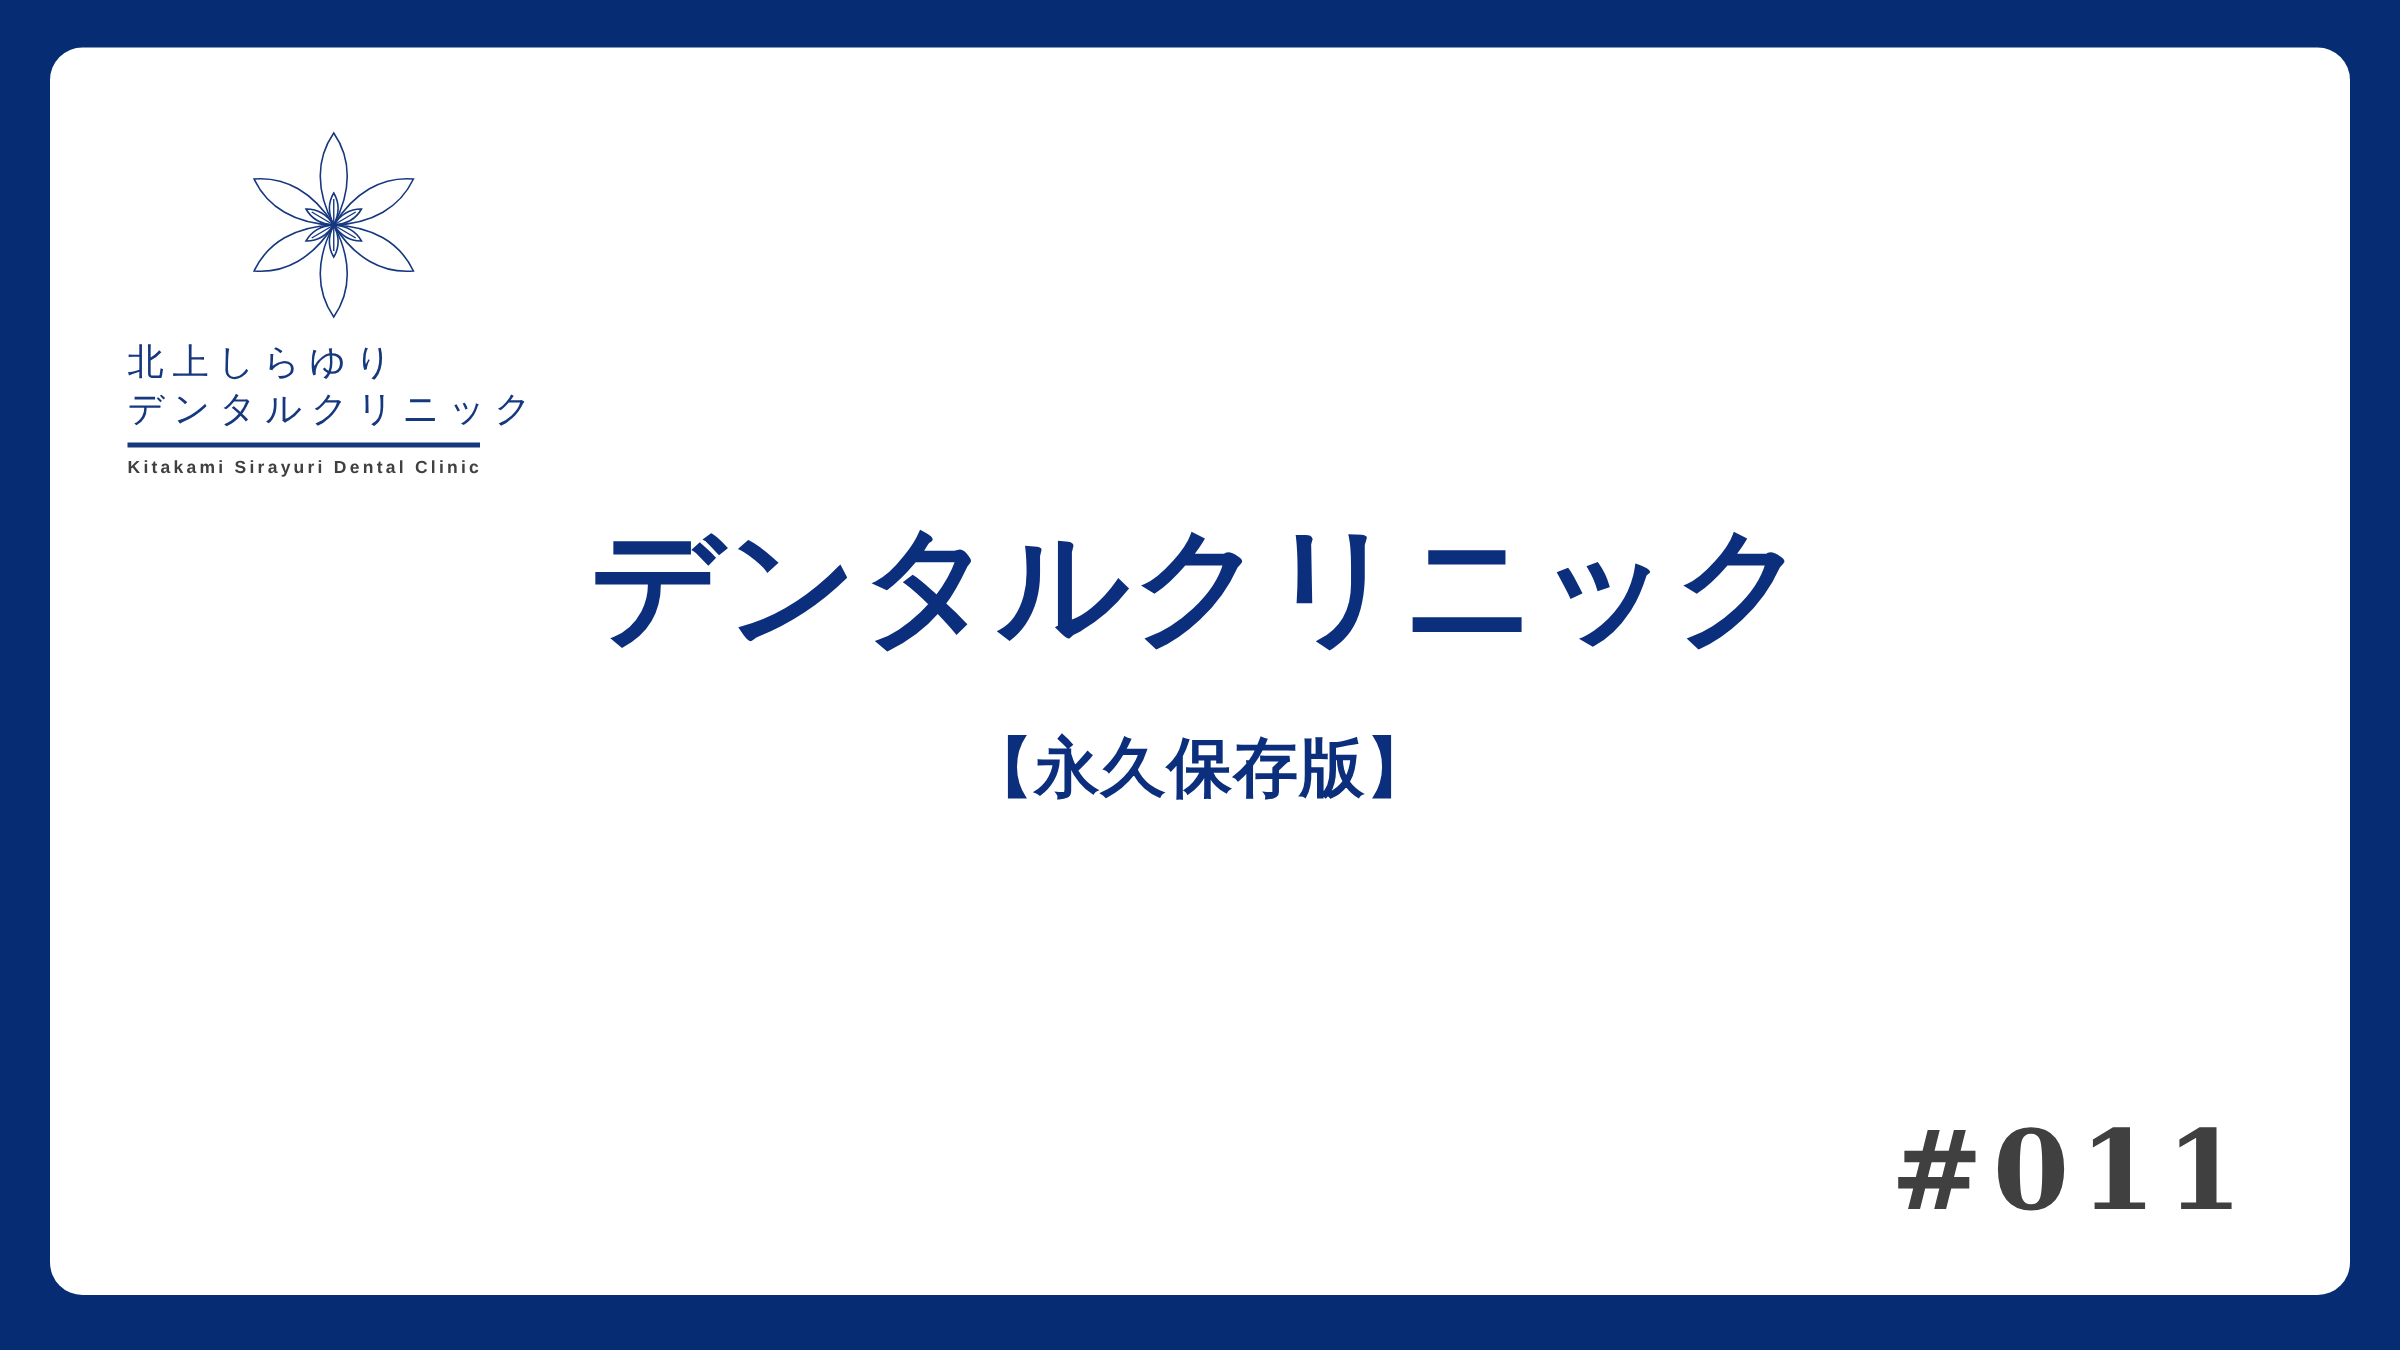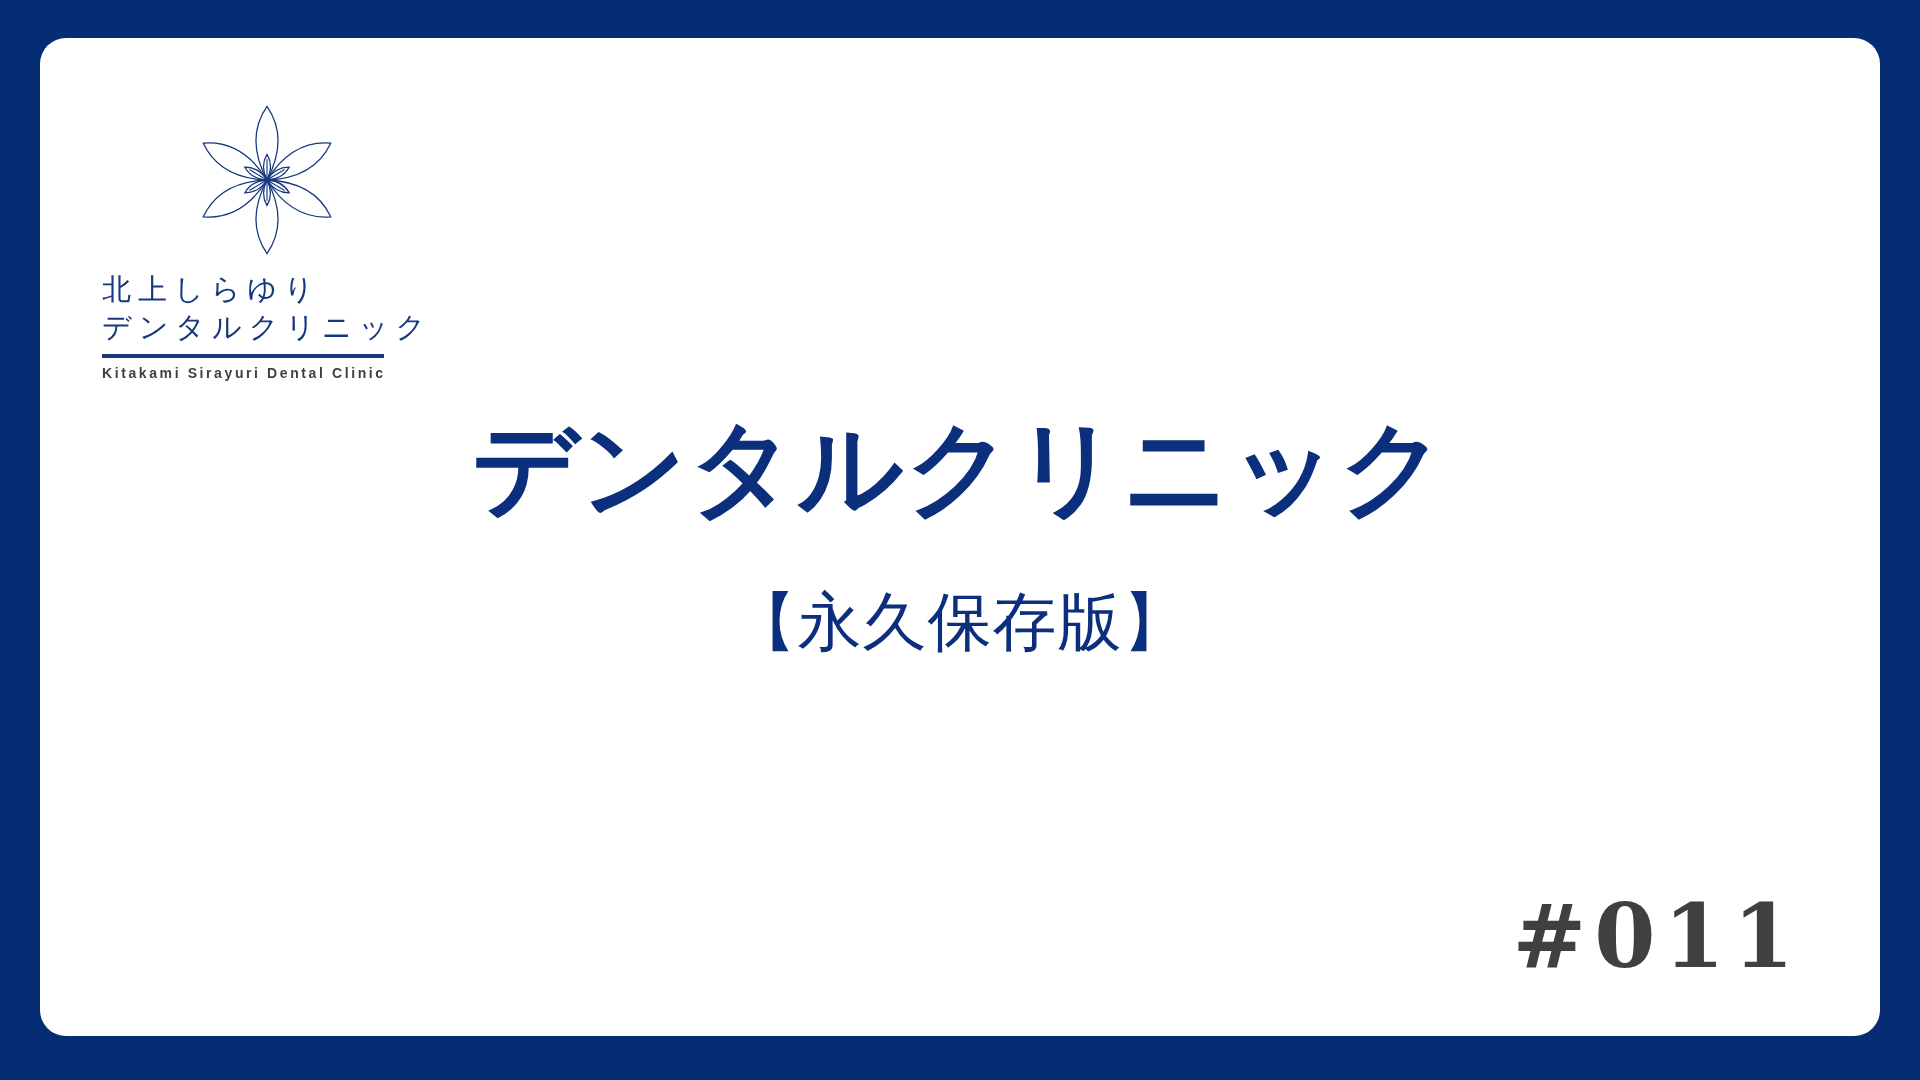--- a/index.html
+++ b/index.html
@@ -110,22 +110,22 @@
     font-size: 104px;
     line-height: 1.12;
     letter-spacing: 2px;
     margin: 0;
     white-space: nowrap;
   }
 
   .subtitle {
     color: #0b2e7d;
     font-family: "DejaVu Sans", "Liberation Sans", sans-serif;
-    font-weight: 400;
-    font-size: 64px;
+    font-weight: 700;
+    font-size: 52px;
     line-height: 1.15;
     letter-spacing: 1px;
     margin: 60px 0 0 0;
     white-space: nowrap;
   }
 
   
   .episode {
     position: absolute;
     right: 78px;

